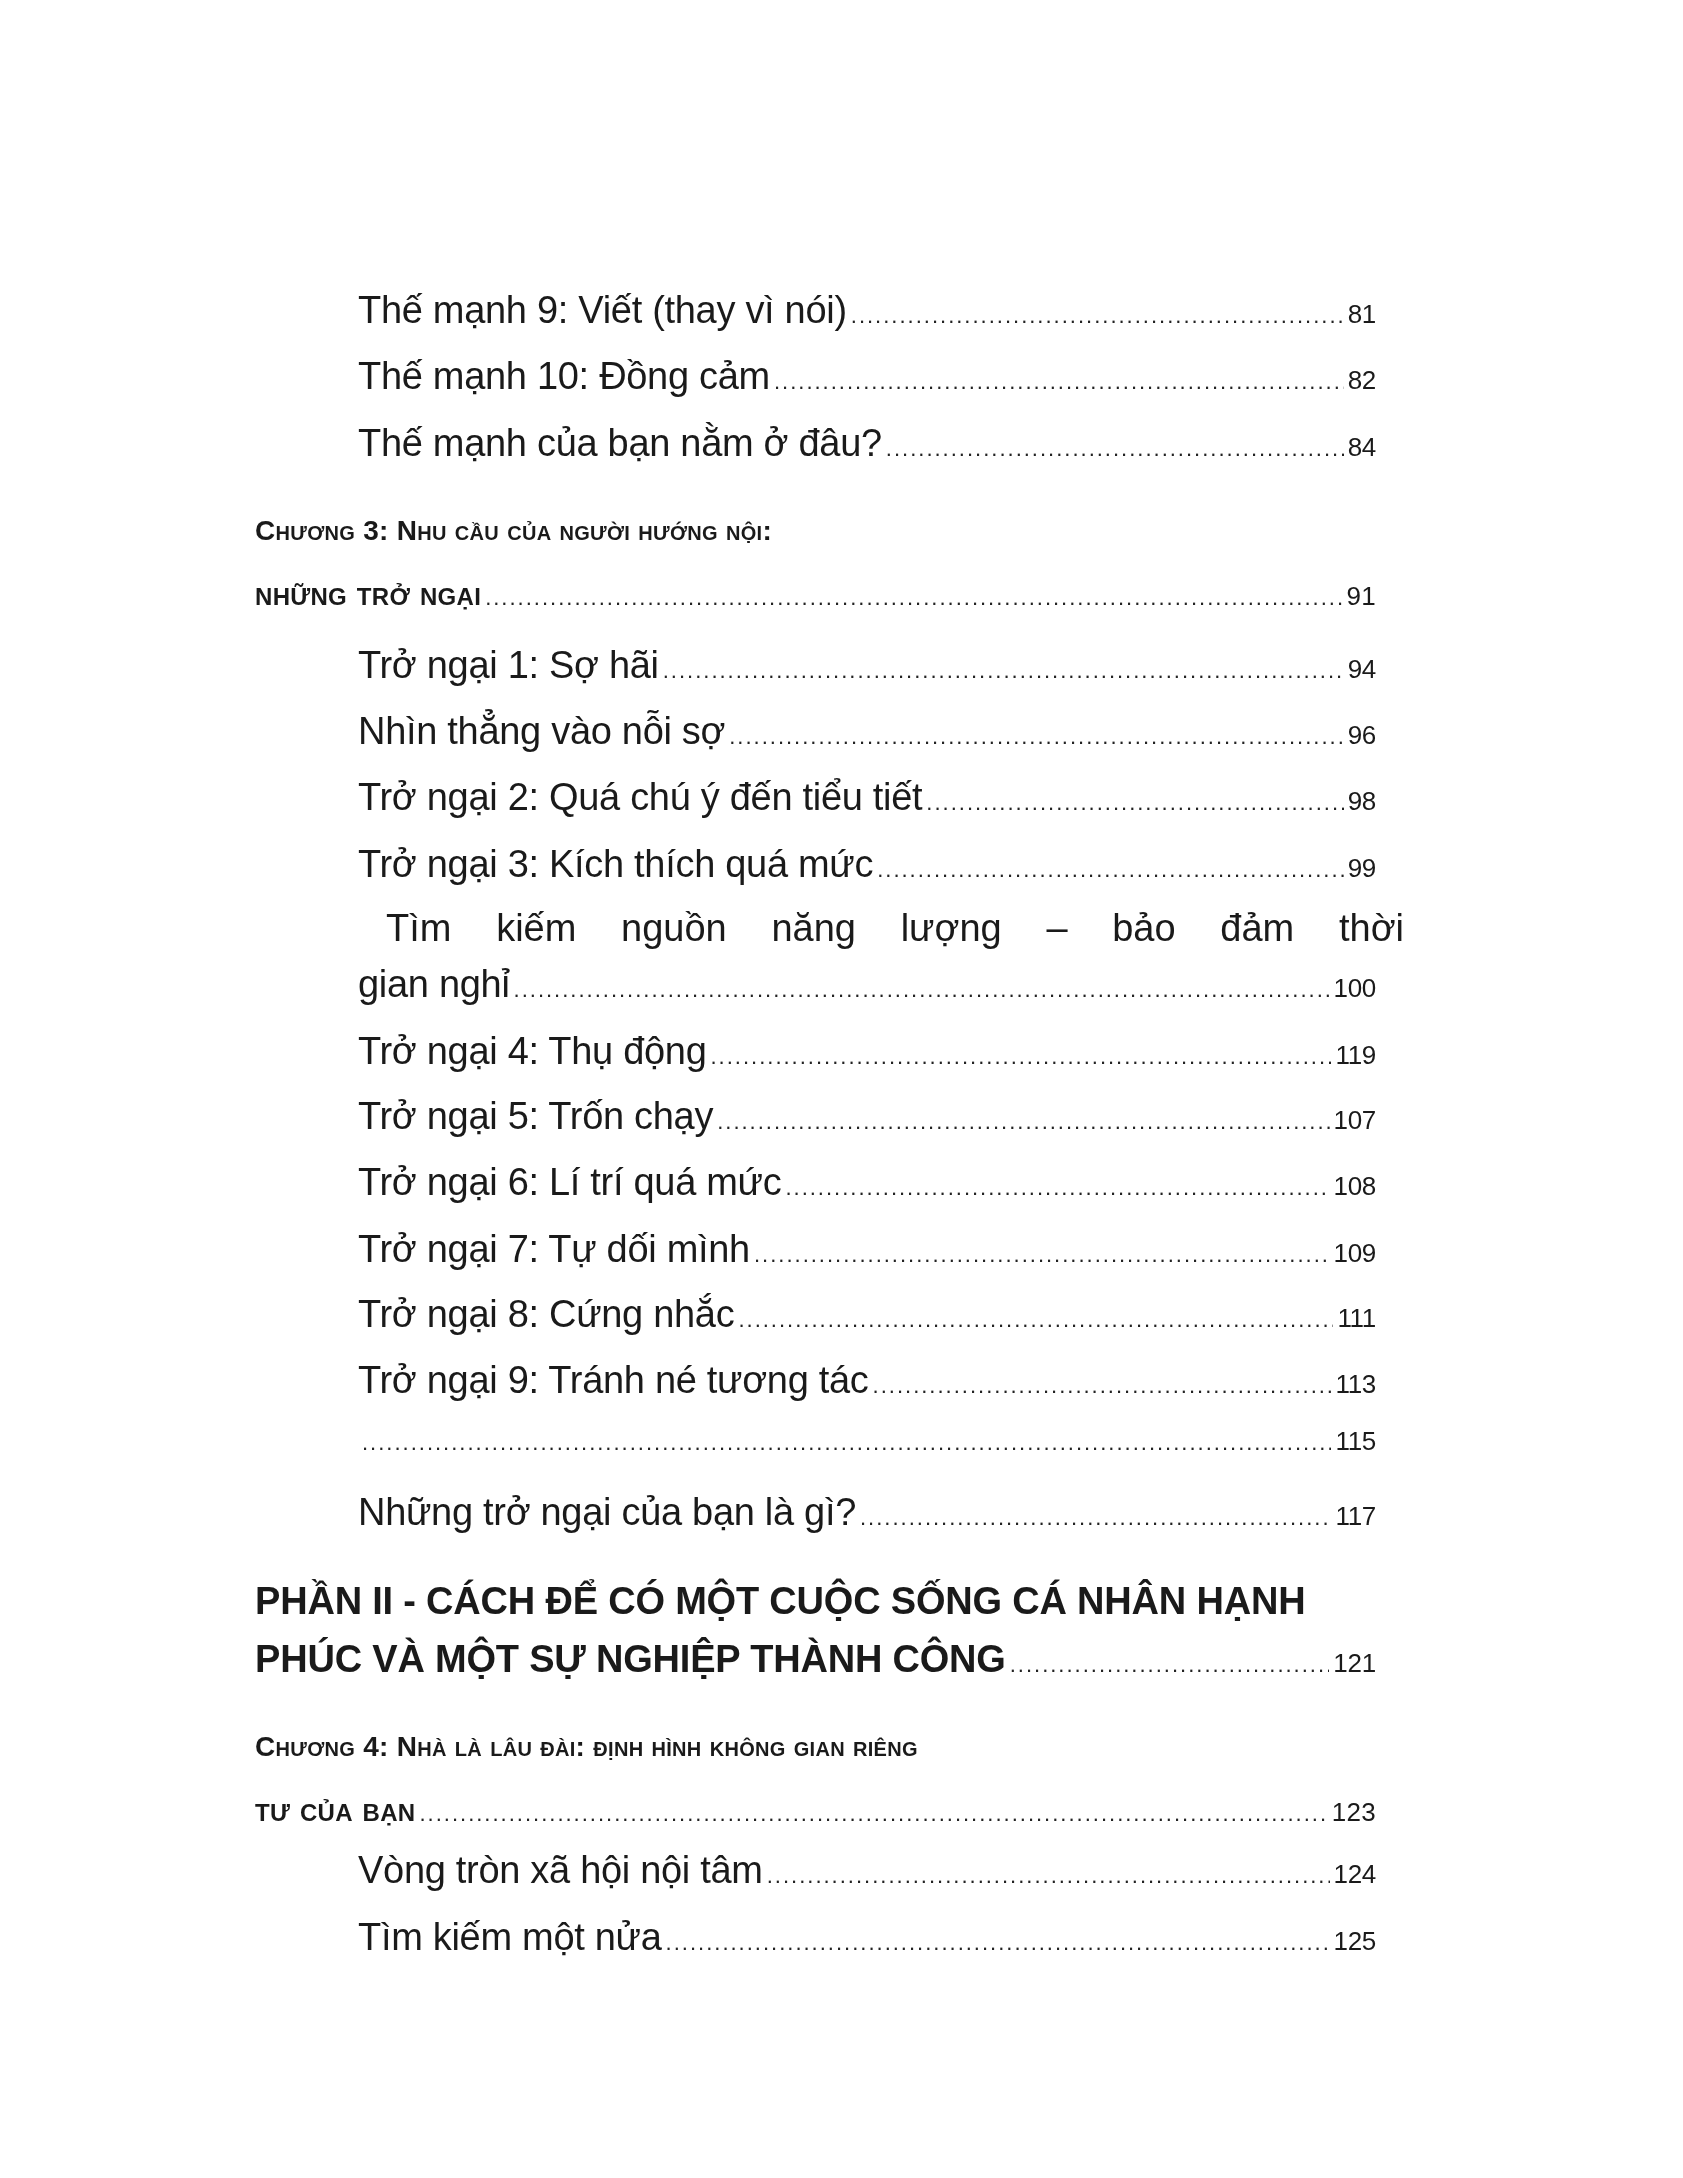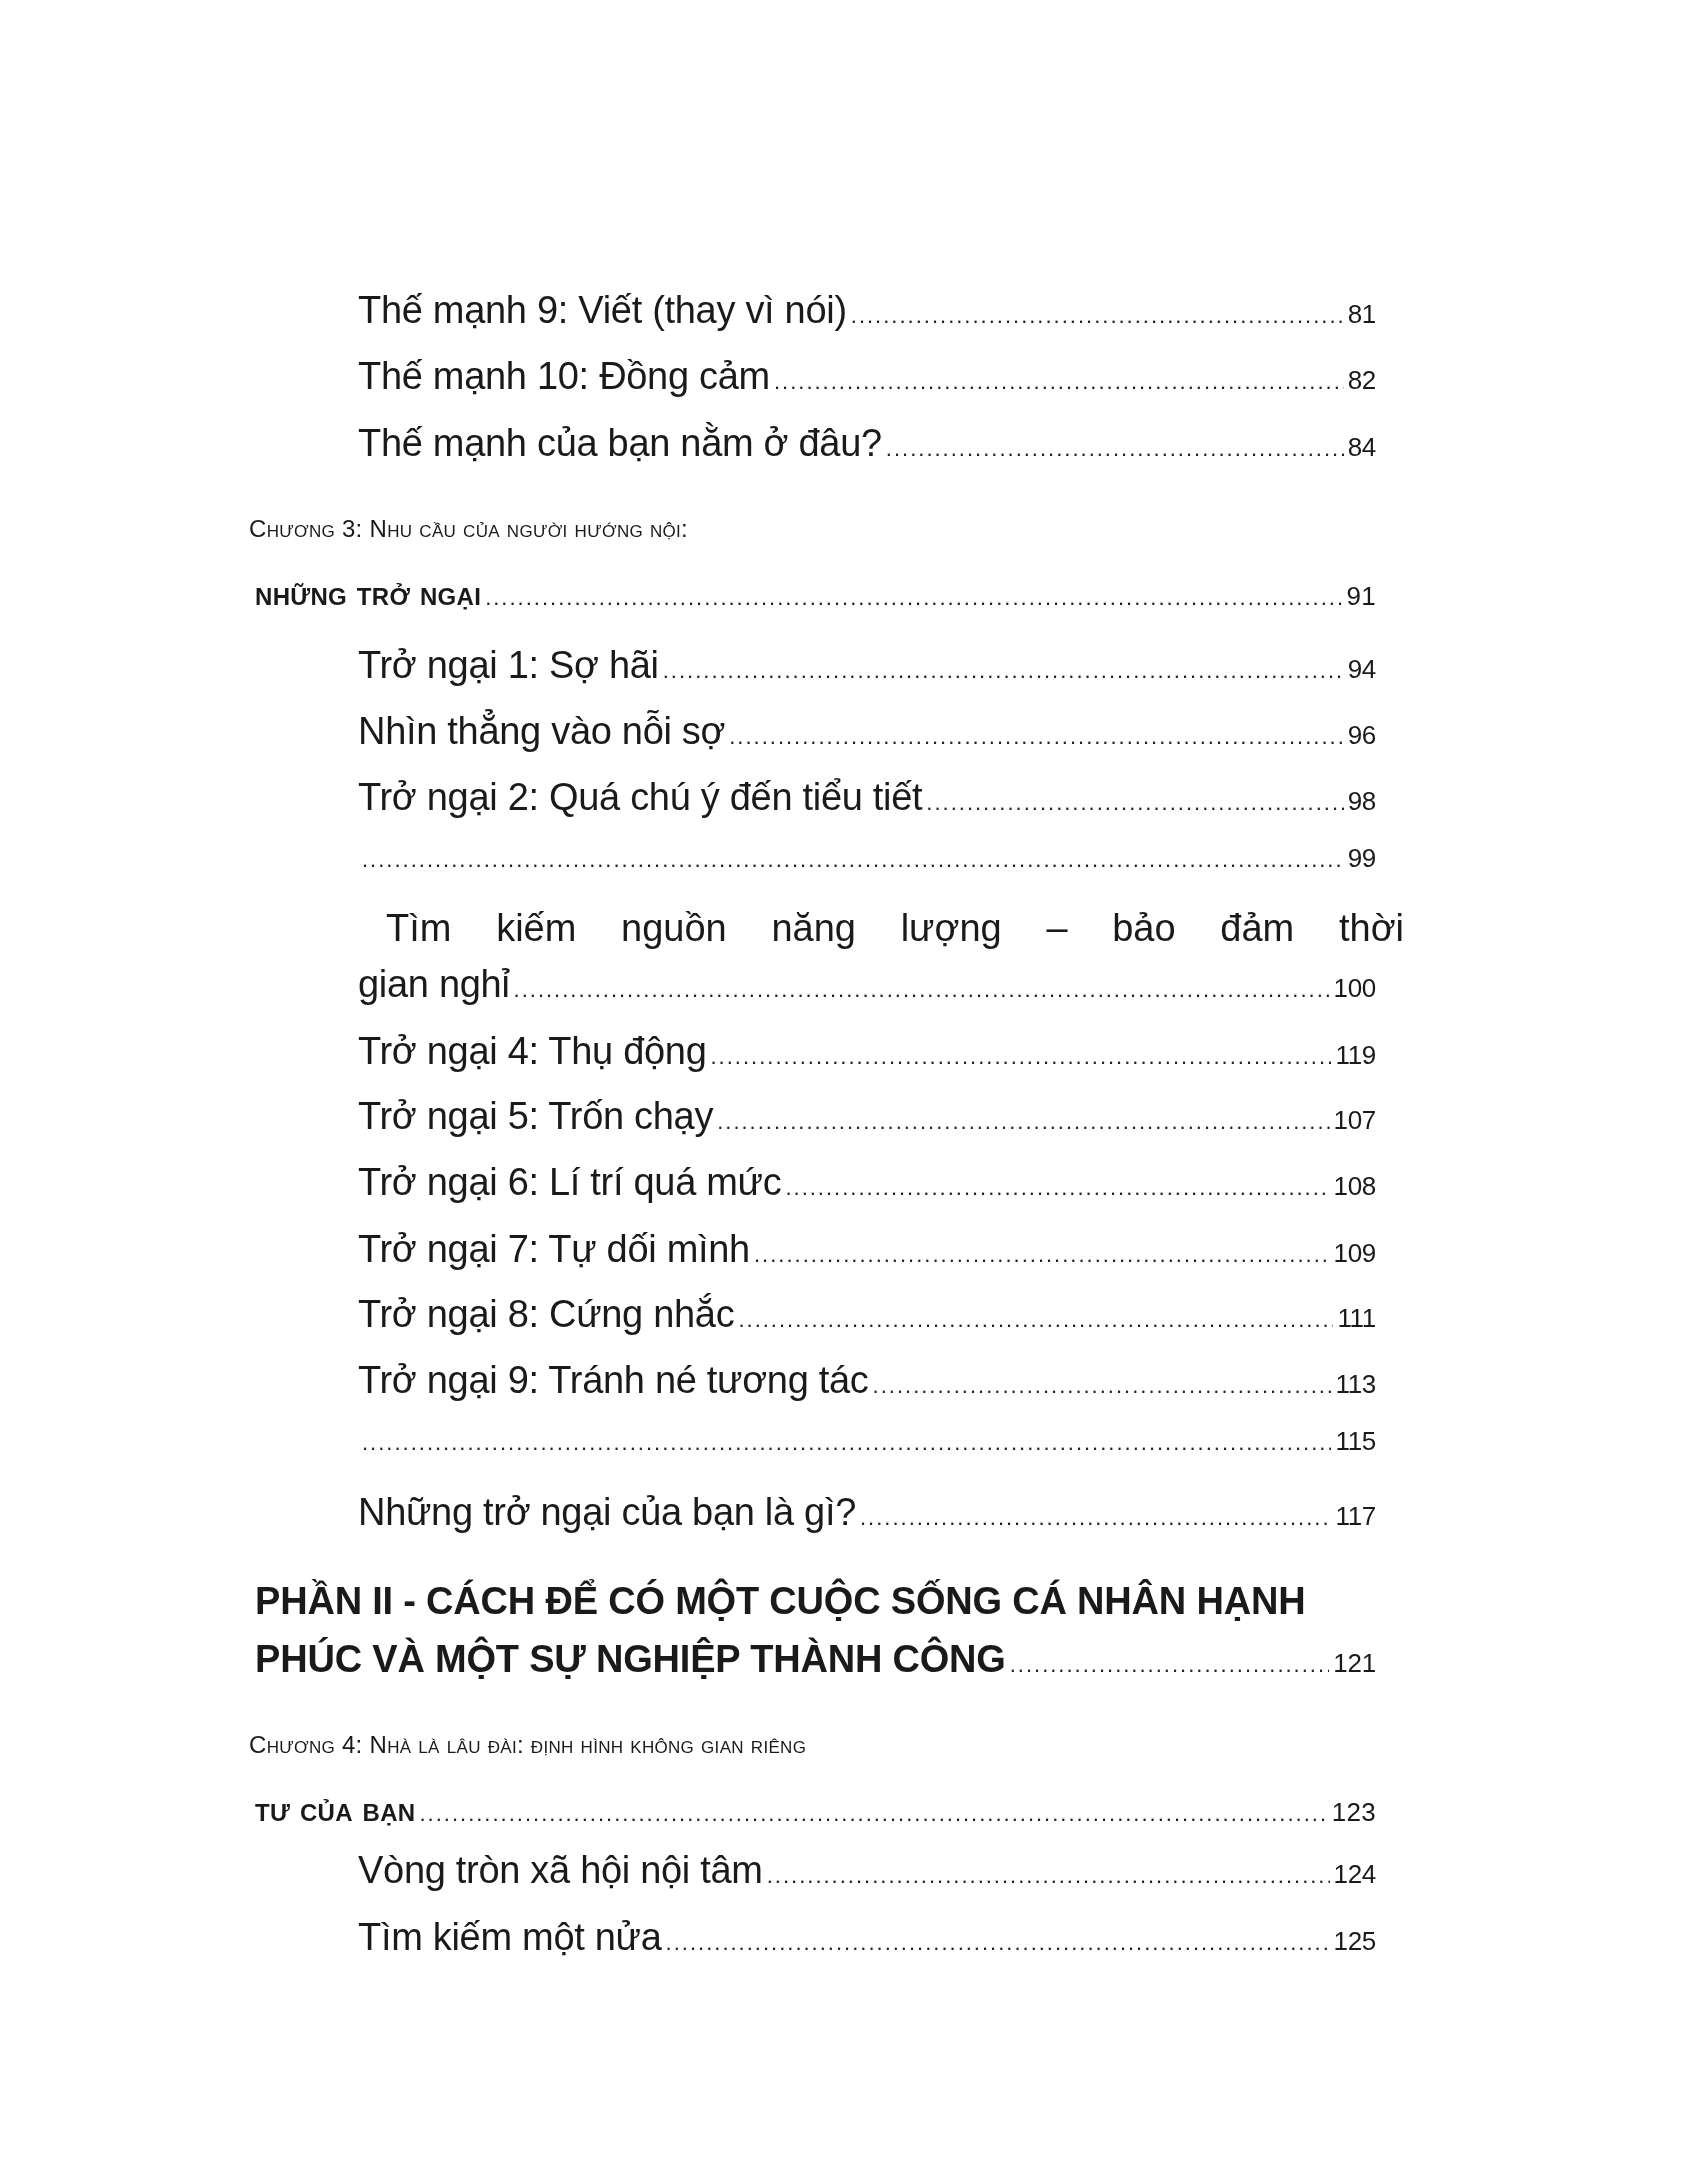--- a/index.html
+++ b/index.html
@@ -6,21 +6,21 @@
   body {
     width: 1683px; height: 2178px; background: #ffffff; position: relative;
     color: #1a1a1a; font-family: "Liberation Sans", "DejaVu Sans", sans-serif;
     overflow: hidden;
   }
   .toc-line {
     position: absolute; display: flex; align-items: baseline;
     white-space: nowrap; left: 358px; width: 1018px;
   }
   .entry { font-size: 38px; letter-spacing: -0.3px; }
-  .chap { left: 249px; width: 1121px; font-size: 24px; font-weight: normal; font-variant: small-caps; letter-spacing: 0.3px; }
+  .chap { left: 255px; width: 1121px; font-size: 28px; font-weight: bold; font-variant: small-caps; letter-spacing: 0.3px; }
   .chap-cont { left: 255px; width: 1121px; font-size: 34px; font-weight: bold; font-variant: small-caps; letter-spacing: 0.3px; }
   .part { left: 255px; width: 1121px; font-size: 38px; font-weight: bold; letter-spacing: -0.2px; }
   .leader {
     flex: 1; overflow: hidden; margin: 0 4px; font-weight: normal;
     font-size: 22px; letter-spacing: 2px; color: #222; line-height: 1;
   }
   .leader::before {
     content: "................................................................................................................................................................................................................................................................................................................................................................................................";
   }
   .pg { font-size: 26px; font-weight: normal; font-variant: normal; text-align: right; }
@@ -63,20 +63,21 @@
   <span>Nhìn thẳng vào nỗi sợ</span>
   <span class="leader"></span>
   <span class="pg">96</span>
 </div>
 <div class="toc-line entry" style="top:776px">
   <span>Trở ngại 2: Quá chú ý đến tiểu tiết</span>
   <span class="leader"></span>
   <span class="pg">98</span>
 </div>
 <div class="toc-line entry" style="top:843px">
+  <span>Trở ngại 3: Kích thích quá mức</span>
   <span class="leader"></span>
   <span class="pg">99</span>
 </div>
 
 <div class="justified" style="top:907px">
   <span>Tìm</span>
   <span>kiếm</span>
   <span>nguồn</span>
   <span>năng</span>
   <span>lượng</span>

